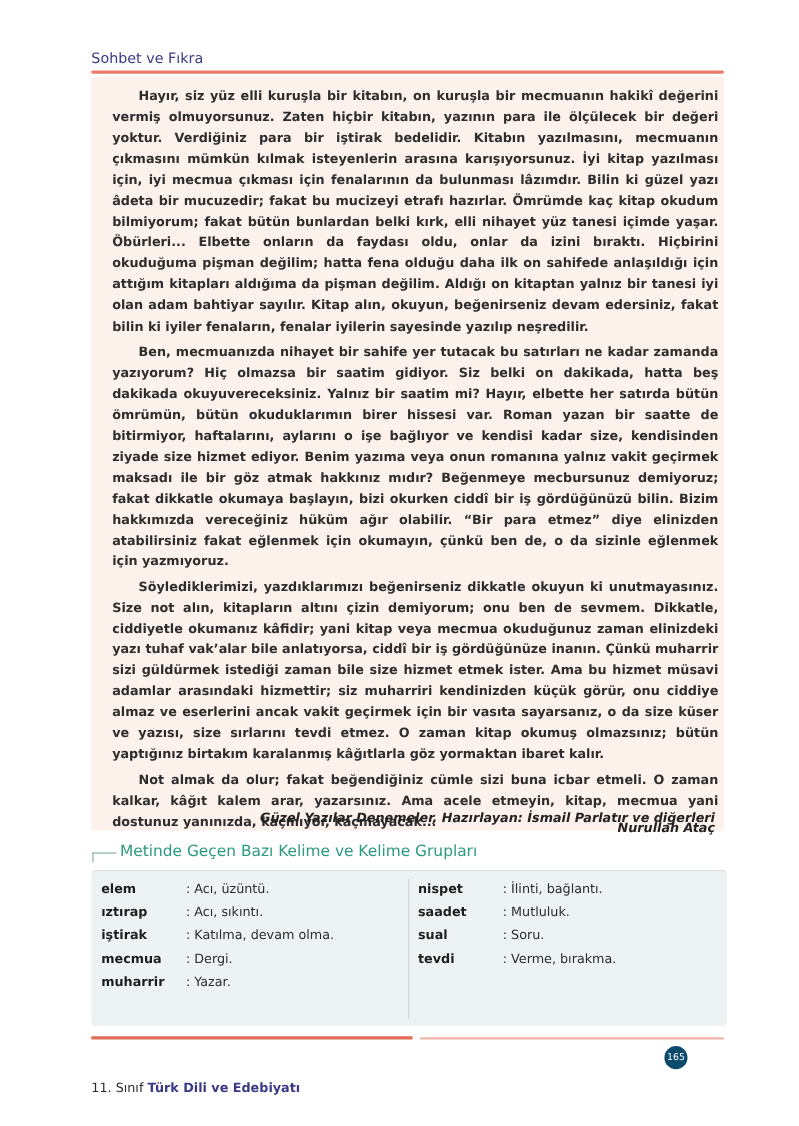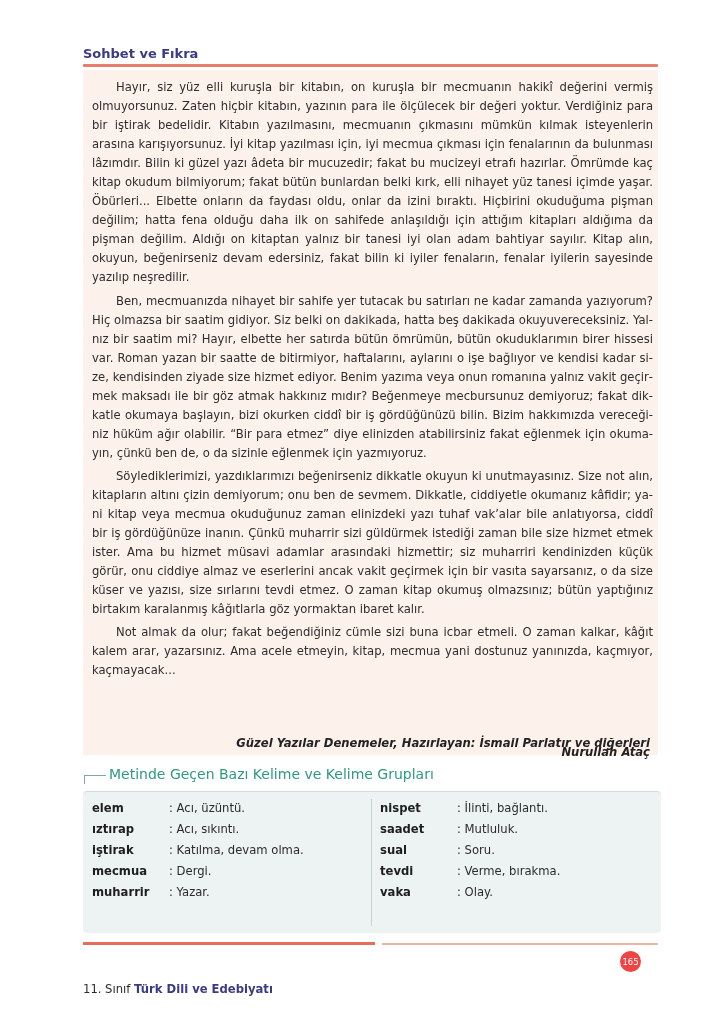--- a/index.html
+++ b/index.html
@@ -2,34 +2,34 @@
 <html><head>
   <meta charset="utf-8">
   <style>
     html, body { margin: 0; padding: 0; }
     body {
       width: 726px; height: 1024px; background: #ffffff; position: relative; overflow: hidden;
       font-family: "DejaVu Sans", sans-serif; color: #2b2b2b;
     }
     .section-title {
       position: absolute; left: 83px; top: 46px;
-      font-size: 13px; font-weight: bold; color: #3a3a86; letter-spacing: 0;
+      font-size: 13px; font-weight: normal; color: #3a3a86; letter-spacing: 0;
     }
     .section-rule {
       position: absolute; left: 83px; top: 64px; width: 575px; height: 3px; background: #e77d6a; border-radius: 1px;
     }
     .reading-box {
       position: absolute; left: 83px; top: 70px; width: 575px; height: 685px;
       background: #fdf1ec;
     }
     .reading-text {
       position: absolute; left: 92px; top: 78px; width: 561px;
       font-size: 11.6px; line-height: 19.05px; text-align: justify; color: #2d2d2d;
     }
-    .reading-text p { margin: 0 0 4px 0; text-indent: 24px; hyphens: manual; }
+    .reading-text p { margin: 0 0 4px 10px; text-indent: 24px; hyphens: manual; font-weight: bold; }
     .author, .source {
       position: absolute; right: 76px; font-style: italic; font-weight: bold; font-size: 11.6px; color: #222;
     }
     .author { top: 745px; }
     .source { top: 736px; }
 
     .glossary-header-line {
       position: absolute; left: 84px; top: 775px; width: 22px; height: 1px; background: #7fa8a0;
     }
     .glossary-header-corner {
@@ -56,22 +56,22 @@
       position: absolute; left: 83px; top: 942px; width: 292px; height: 3px; background: #e46e5a;
     }
     .footer-rule-right {
       position: absolute; left: 382px; top: 943px; width: 276px; height: 2px; background: #f0b3a6;
     }
     .footer-text {
       position: absolute; left: 83px; top: 956px; font-size: 11.6px; color: #2b2b2b; margin-top: 26px;
     }
     .footer-text .course { color: #3a3a86; font-weight: bold; }
     .page-badge {
-      position: absolute; left: 620px; top: 951px; width: 21px; height: 21px; border-radius: 50%;
-      background: #ef4444; color: #ffffff; font-size: 8.5px; display: flex; align-items: center; justify-content: center;
+      position: absolute; left: 604px; top: 951px; width: 21px; height: 21px; border-radius: 50%;
+      background: #0c4a6e; color: #ffffff; font-size: 8.5px; display: flex; align-items: center; justify-content: center;
     }
   </style>
 </head>
 <body>
 
 <div class="section-title">Sohbet ve Fıkra</div>
 <div class="section-rule"></div>
 
 <div class="reading-box"></div>
 <div class="reading-text">
@@ -123,24 +123,20 @@
       <span class="gloss-def">: Mutluluk.</span>
     </div>
   <div class="gloss-row">
       <span class="gloss-term">sual</span>
       <span class="gloss-def">: Soru.</span>
     </div>
   <div class="gloss-row">
       <span class="gloss-term">tevdi</span>
       <span class="gloss-def">: Verme, bırakma.</span>
     </div>
-  <div class="gloss-row">
-      <span class="gloss-term">vaka</span>
-      <span class="gloss-def">: Olay.</span>
-    </div>
 </div>
 
 <div class="footer-rule-left"></div>
 <div class="footer-rule-right"></div>
 <div class="footer-text">
   <span>11. Sınıf</span>
   <span class="course">Türk Dili ve Edebiyatı</span>
 </div>
 <div class="page-badge">165</div>
 

